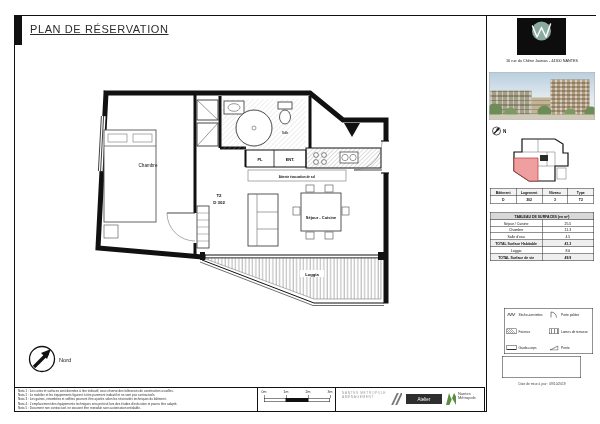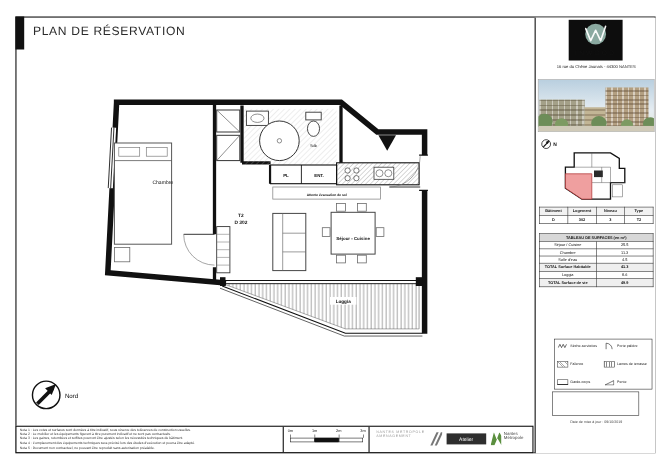--- a/index.html
+++ b/index.html
@@ -1,21 +1,21 @@
 <!DOCTYPE html>
 <html><head>
 <meta charset="utf-8">
 <style>
   html,body{margin:0;padding:0;background:#888;}
   .page{position:relative;width:600px;height:424px;background:#ffffff;overflow:hidden;
         font-family:"Liberation Sans", sans-serif;color:#111;}
   .sheet-border{position:absolute;left:14px;top:15px;width:582px;height:397px;
         border:1.5px solid #111;box-sizing:border-box;}
   .title-bar{position:absolute;left:14px;top:15px;width:8px;height:30px;background:#111;}
-  .page-title{position:absolute;left:30px;top:23px;font-size:11px;letter-spacing:.6px;color:#2b2b2b;}
+  .page-title{position:absolute;left:30px;top:23px;font-size:11px;letter-spacing:.6px;color:#2b2b2b;text-decoration:underline;}
 
   
   .right-panel{position:absolute;left:486px;top:16px;width:110px;height:396px;
         border-left:1.2px solid #111;box-sizing:border-box;background:#fff;}
   .rp-inner{position:absolute;left:0;top:0;width:220px;height:792px;
         transform:scale(.5);transform-origin:0 0;}
   .logo-box{position:absolute;left:60px;top:4px;width:98px;height:74px;background:#0d0d0d;}
   .brand-address{position:absolute;left:0;top:85px;width:220px;text-align:center;
         font-size:7.5px;color:#222;}
   .photo{position:absolute;left:4px;top:112px;width:212px;height:96px;overflow:hidden;

